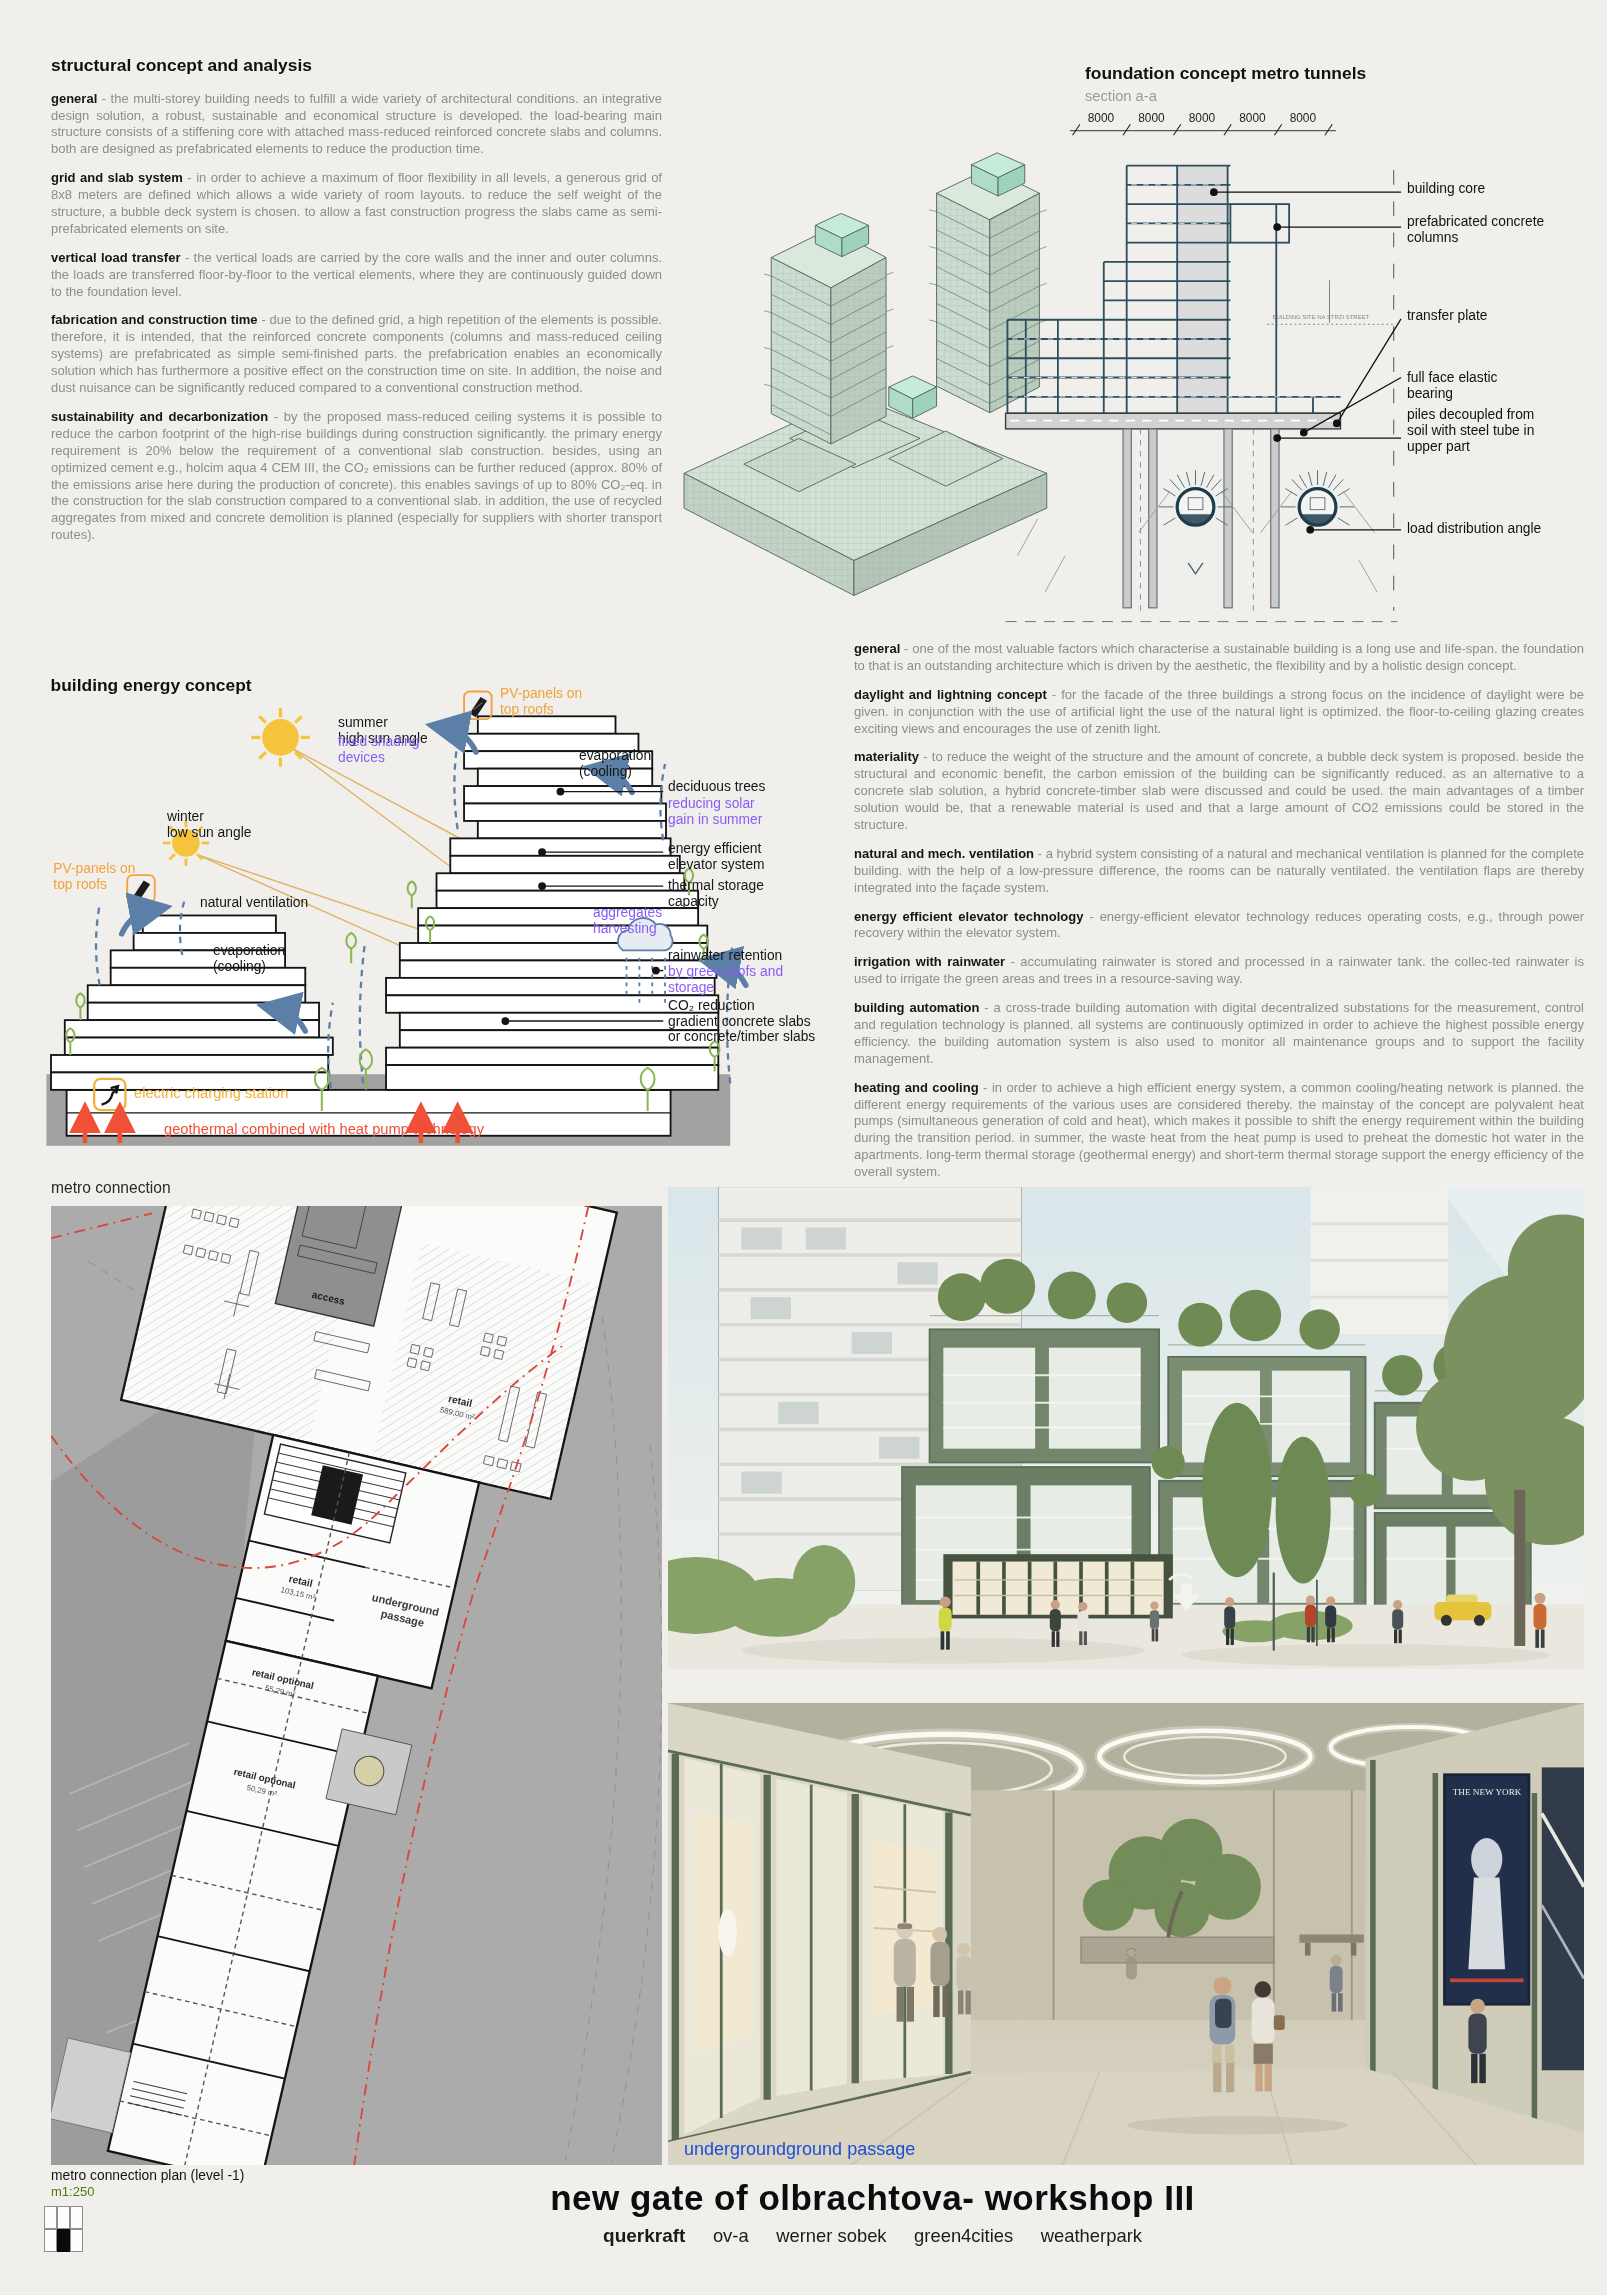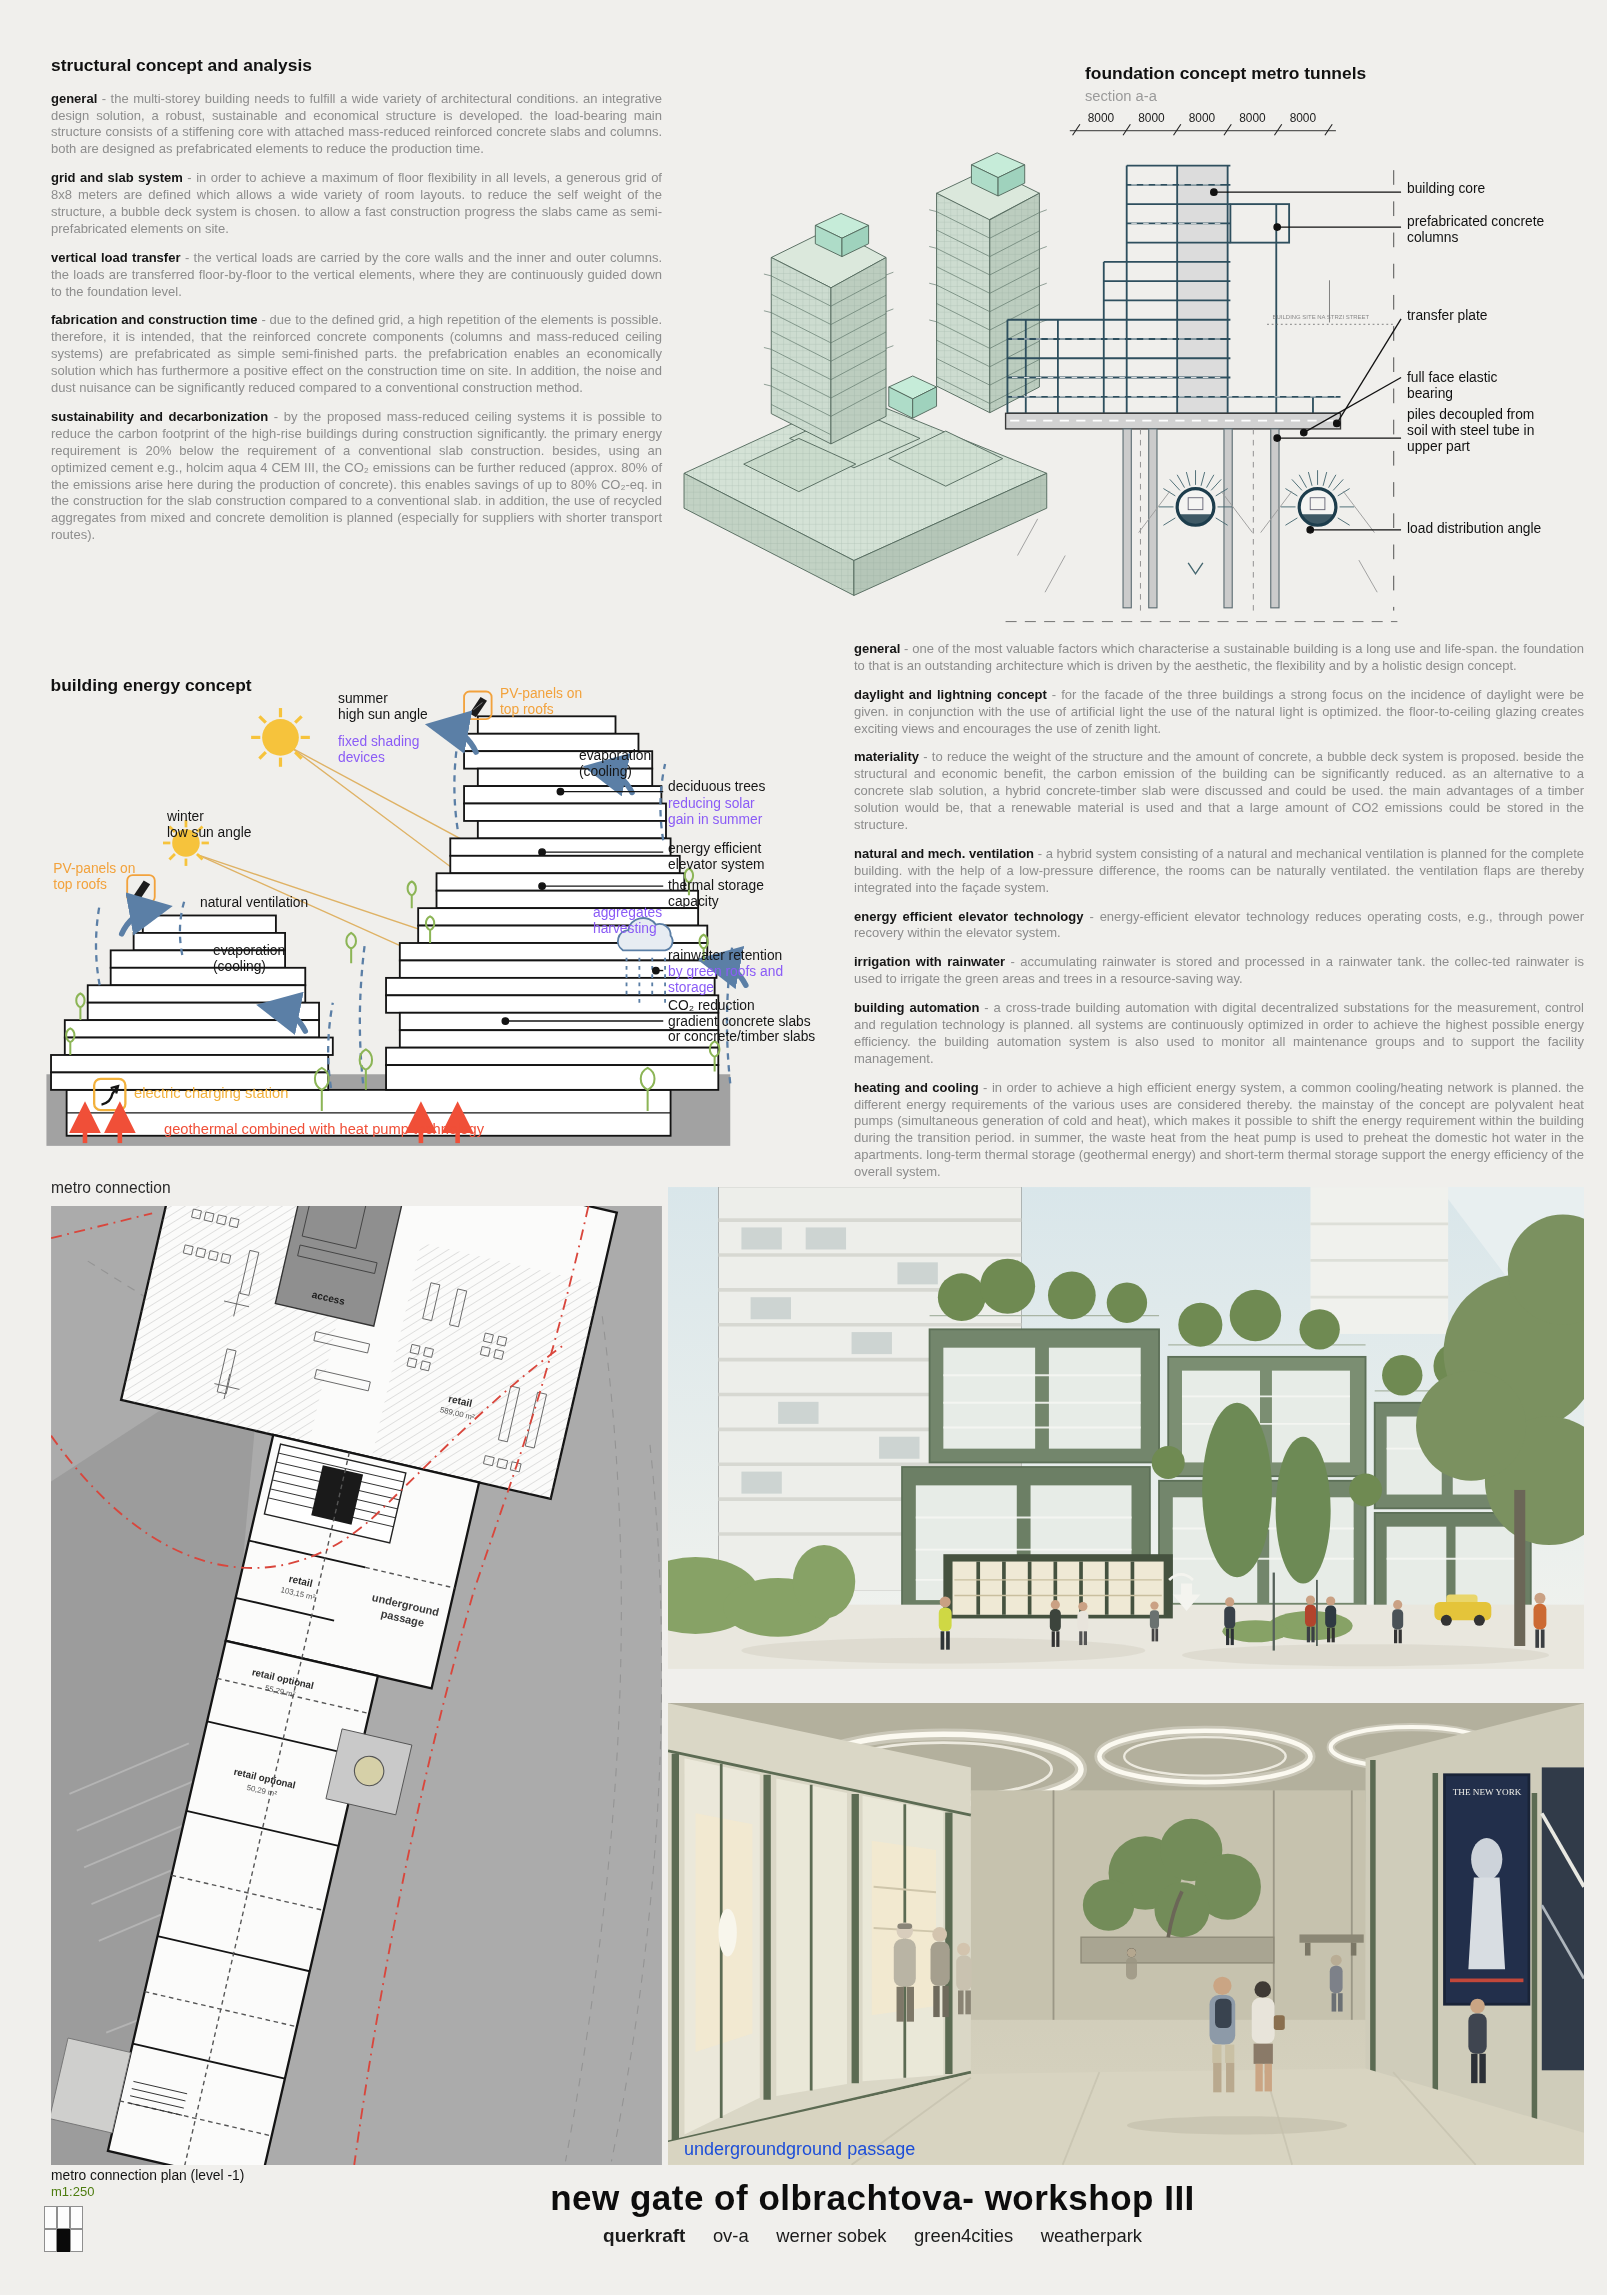--- a/index.html
+++ b/index.html
@@ -385,21 +385,21 @@
       </g>
 
       <g stroke="#f04f38" stroke-width="5" fill="none" marker-end="url(#ahr)">
         <line x1="42" y1="510" x2="42" y2="482"></line>
           <line x1="80" y1="510" x2="80" y2="482"></line>
         <line x1="408" y1="510" x2="408" y2="482"></line>
           <line x1="448" y1="510" x2="448" y2="482"></line>
       </g>
     </svg>
     <h2 class="sec-title abs" style="left:4.6px;top:0;">building energy concept</h2>
-    <div class="lbl" style="left:292px;top:16px;">
+    <div class="lbl" style="left:292px;top:40px;">
       <div>summer</div>
       <div>high sun angle</div>
     </div>
     <div class="lbl salmon" style="left:292px;top:59px;width:101px;">fixed shading devices</div>
     <div class="lbl orange" style="left:454px;top:11px;width:96px;">PV-panels on top roofs</div>
     <div class="lbl" style="left:533px;top:73px;width:92px;">evaporation (cooling)</div>
     <div class="lbl" style="left:121px;top:134px;">
       <div>winter</div>
       <div>low sun angle</div>
     </div>

